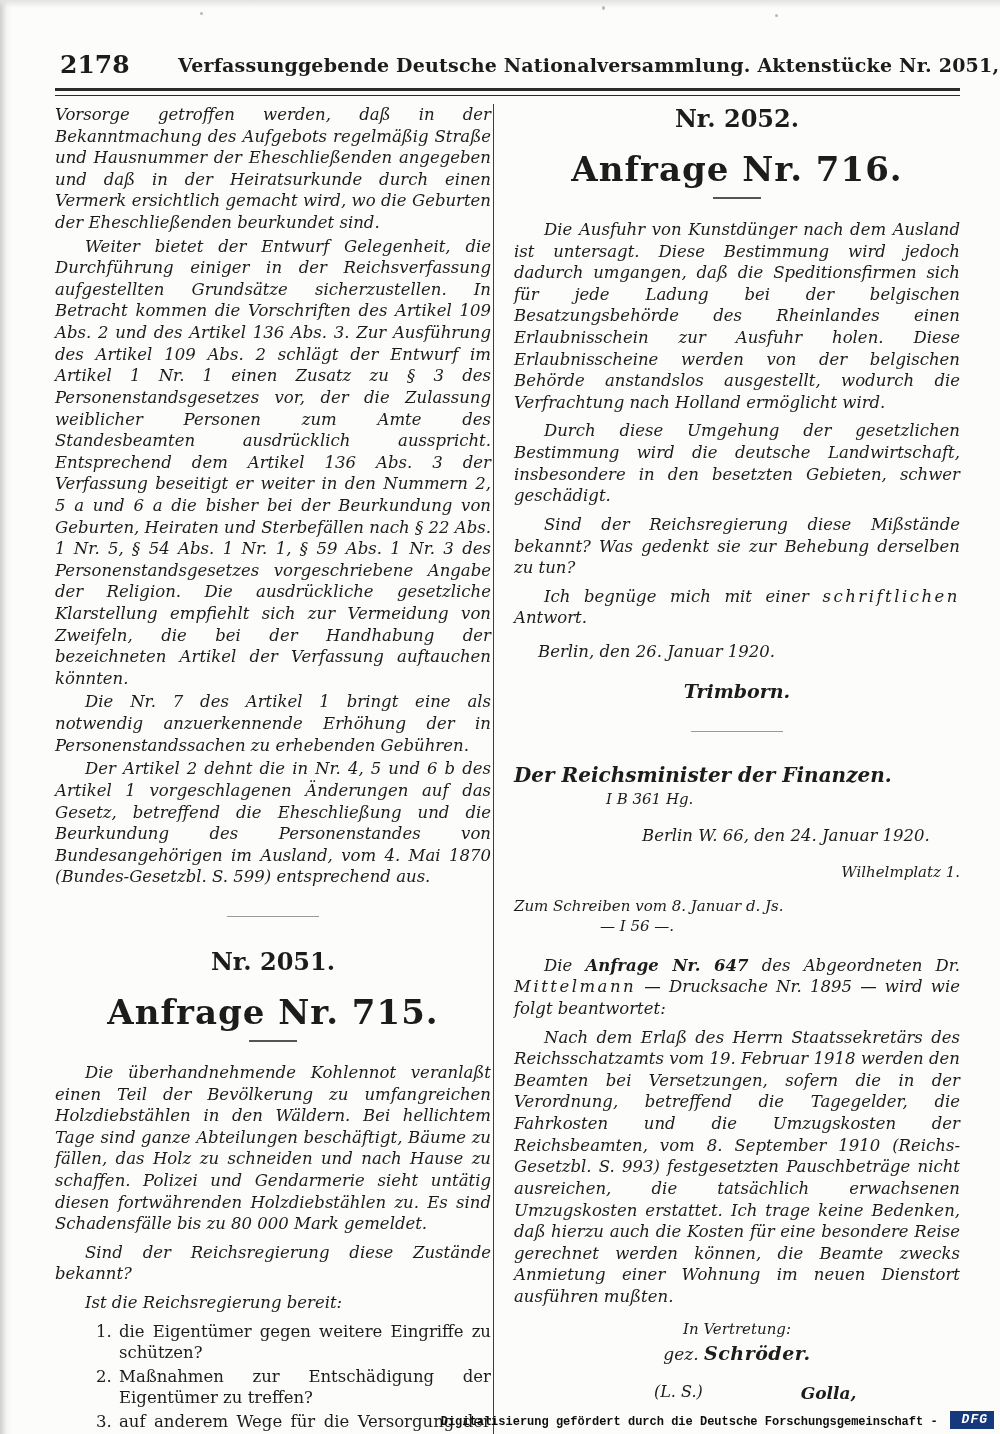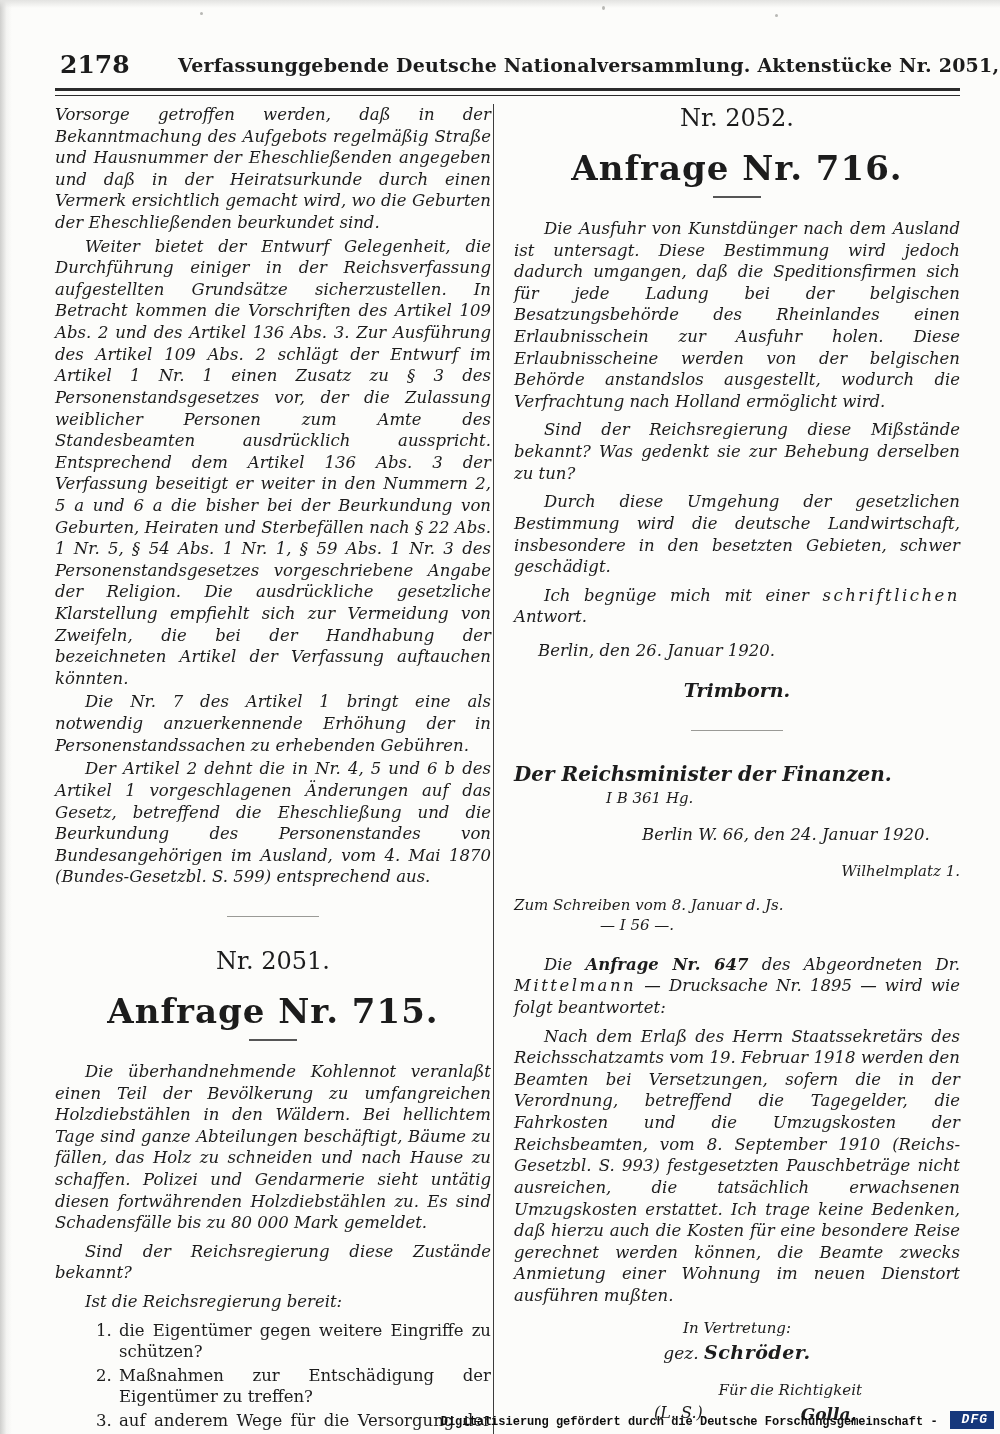--- a/index.html
+++ b/index.html
@@ -33,21 +33,21 @@
   ol.questions{margin:7px 0 7px 62px;padding:0;}
   ol.questions li{font-size:16.5px;line-height:1.31;text-align:justify;padding-left:2px;margin-bottom:2px;}
   .spaced{letter-spacing:2.5px;}
   .boldrun{font-weight:bold;}
   .dateline{text-indent:0;margin:12px 0 0 24px;}
   .signature{font-size:19px;font-weight:bold;text-align:center;margin:16px 0 0 0;text-indent:0;}
 
   .rule-small{width:92px;border:0;border-top:1px solid #9a9a96;margin:28px auto 30px auto;}
   .rule-tiny{width:48px;border:0;border-top:2px solid #555;margin:2px auto 20px auto;}
 
-  .doc-number{font-size:24px;font-weight:normal;text-align:center;margin:0 0 16px 0;}
+  .doc-number{font-size:24px;font-weight:bold;text-align:center;margin:0 0 16px 0;}
   .anfrage-title{font-size:34px;font-weight:bold;text-align:center;margin:0 0 8px 0;letter-spacing:1px;}
 
   
   .sender{font-size:20px;font-weight:bold;text-indent:0;margin:4px 0 1px 0;}
   .reference{font-size:15px;text-indent:0;margin:0 0 16px 92px;}
   .letter-date{font-size:16.5px;text-indent:0;margin:0 0 1px 128px;text-align:left;}
   .wilhelmplatz{font-size:15px;text-indent:0;margin:16px 0 14px 152px;text-align:right;}
   .re-line{font-size:15px;text-indent:0;margin:0;}
   .re-number{font-size:15px;text-indent:0;margin:1px 0 18px 86px;}
   .in-vertretung{font-size:15px;text-align:center;text-indent:0;margin:12px 0 2px 0;}
@@ -105,22 +105,22 @@
     </div>
 
     <div class="col-divider"></div>
 
     <div class="col-right">
       <div class="doc-number">Nr. 2052.</div>
       <div class="anfrage-title">Anfrage Nr. 716.</div>
       <hr class="rule-tiny">
 
       <p>Die Ausfuhr von Kunstdünger nach dem Ausland ist untersagt. Diese Bestimmung wird jedoch dadurch umgangen, daß die Speditionsfirmen sich für jede Ladung bei der belgischen Besatzungsbehörde des Rheinlandes einen Erlaubnisschein zur Ausfuhr holen. Diese Erlaubnisscheine werden von der belgischen Behörde anstandslos ausgestellt, wodurch die Verfrachtung nach Holland ermöglicht wird.</p>
+      <p class="q">Durch diese Umgehung der gesetzlichen Bestimmung wird die deutsche Landwirtschaft, insbesondere in den besetzten Gebieten, schwer geschädigt.</p>
       <p class="q">Sind der Reichsregierung diese Mißstände bekannt? Was gedenkt sie zur Behebung derselben zu tun?</p>
-      <p class="q">Durch diese Umgehung der gesetzlichen Bestimmung wird die deutsche Landwirtschaft, insbesondere in den besetzten Gebieten, schwer geschädigt.</p>
 
       <p class="q"><span>Ich begnüge mich mit einer </span><span class="spaced">schriftlichen</span><span> Antwort.</span></p>
 
       <p class="dateline">Berlin, den 26. Januar 1920.</p>
       <p class="signature">Trimborn.</p>
 
       <hr class="rule-small">
 
 
       <p class="sender">Der Reichsminister der Finanzen.</p>
@@ -130,21 +130,20 @@
       <p class="re-line">Zum Schreiben vom 8. Januar d. Js.</p>
       <p class="re-number">— I 56 —.</p>
 
       <p><span>Die </span><span class="boldrun">Anfrage Nr. 647</span><span> des Abgeordneten Dr. </span><span class="spaced">Mittelmann</span><span> — Drucksache Nr. 1895 — wird wie folgt beantwortet:</span></p>
 
       <p class="q">Nach dem Erlaß des Herrn Staatssekretärs des Reichsschatzamts vom 19. Februar 1918 werden den Beamten bei Versetzungen, sofern die in der Verordnung, betreffend die Tagegelder, die Fahrkosten und die Umzugskosten der Reichsbeamten, vom 8. September 1910 (Reichs-Gesetzbl. S. 993) festgesetzten Pauschbeträge nicht ausreichen, die tatsächlich erwachsenen Umzugskosten erstattet. Ich trage keine Bedenken, daß hierzu auch die Kosten für eine besondere Reise gerechnet werden können, die Beamte zwecks Anmietung einer Wohnung im neuen Dienstort ausführen mußten.</p>
 
       <p class="in-vertretung">In Vertretung:</p>
       <p class="gez-line"><span>gez. </span><span class="boldrun">Schröder.</span></p>
 
-      <p class="richtigkeit">Für die Richtigkeit</p>
       <p class="ls-line">
           <span class="ls">(L. S.)</span>
           <span class="boldrun">Golla,</span>
         </p>
 
     </div>
   </div>
 
   <div class="footer">
     <span>Digitalisierung gefördert durch die Deutsche Forschungsgemeinschaft -</span>

